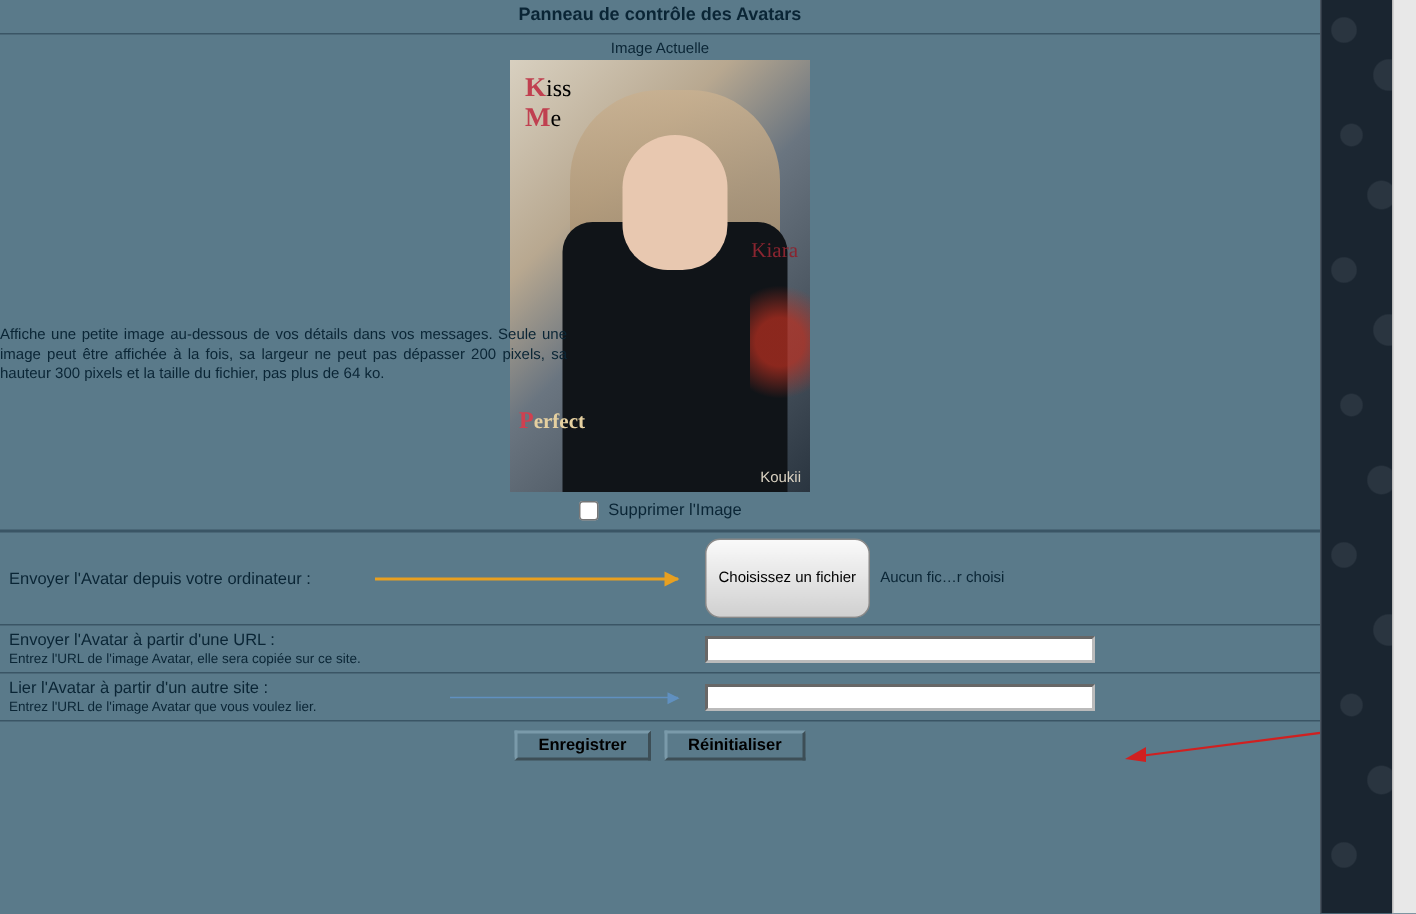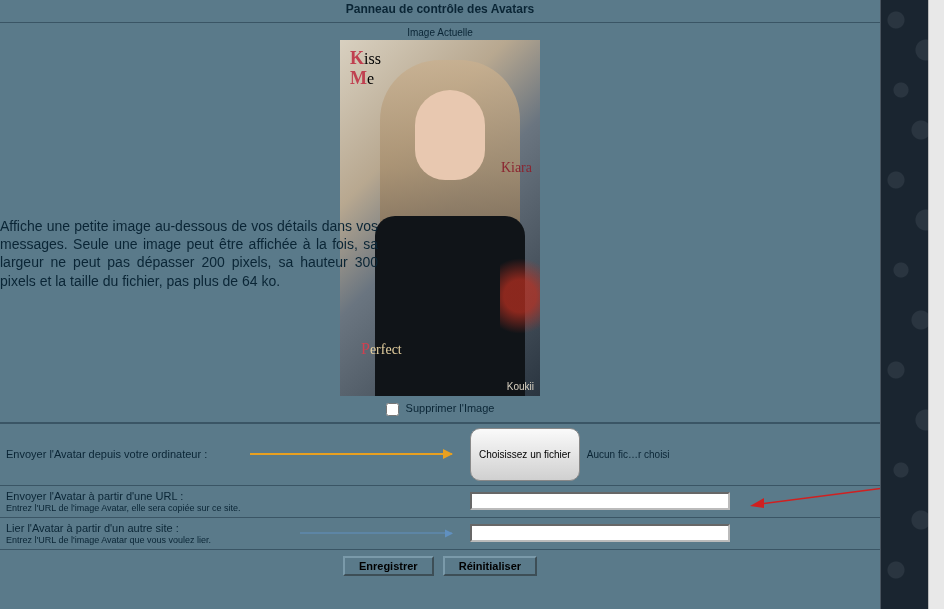--- a/index.html
+++ b/index.html
@@ -64,32 +64,32 @@
       padding: 4px 0 0 0;
     }
     .image-label {
       color: #0a2535;
       font-size: 10px;
       display: block;
       margin-bottom: 2px;
     }
     .avatar-frame {
       width: 200px;
-      height: 356px;
+      height: 288px;
       margin: 0 auto;
       background: linear-gradient(135deg, #d8d0c0 0%, #b8a890 30%, #6a7580 50%, #2a3540 100%);
       position: relative;
       overflow: hidden;
     }
     .avatar-text-kiss { position:absolute; top:8px; left:10px; font-family: serif; font-size:16px; color:#000; }
     .avatar-text-kiss .k { color:#c04050; font-weight:bold; font-size:18px; }
     .avatar-text-me { position:absolute; top:28px; left:10px; font-family: serif; font-size:16px; color:#000; }
     .avatar-text-me .m { color:#c04050; font-weight:bold; font-size:18px; }
     .avatar-text-kiara { position:absolute; top:120px; right:8px; font-family: cursive; font-size:14px; color:#8a2530; }
-    .avatar-text-perfect { position:absolute; bottom:38px; left:21px; font-family: cursive; font-size:14px; color:#e5d0a0; }
+    .avatar-text-perfect { position:absolute; bottom:38px; left:6px; font-family: cursive; font-size:14px; color:#e5d0a0;font-weight:bold; }
     .avatar-text-perfect .p { color:#d04050; font-size:16px; }
     .avatar-text-koukii { position:absolute; bottom:4px; right:6px; font-size:10px; color:#d8d0c0; }
     .avatar-hair {
       position:absolute;
       top:20px; left:40px; width:140px; height:360px;
       background: linear-gradient(180deg, #c8b090 0%, #a89070 30%, #605040 70%, #201810 100%);
       border-radius: 60px 60px 20px 20px;
       opacity:0.85;
     }
     .avatar-face {
@@ -107,21 +107,21 @@
       color: #0a2535;
       border-bottom: 1px solid #3a5565;
     }
     .delete-row input { vertical-align: middle; margin-right: 4px; }
     .help-text {
       position: absolute;
       top: 217px;
       left: 0;
       width: 380px;
       color: #0a2535;
-      font-size: 14px;
+      font-size: 10px;
       line-height: 1.3;
       text-align: justify;
       padding-right: 2px;
     }
     .form-table { width: 100%; border-collapse: collapse; }
     .form-table td {
       padding: 4px 6px;
       border-top: 1px solid #3a5565;
       vertical-align: middle;
       color: #0a2535;

